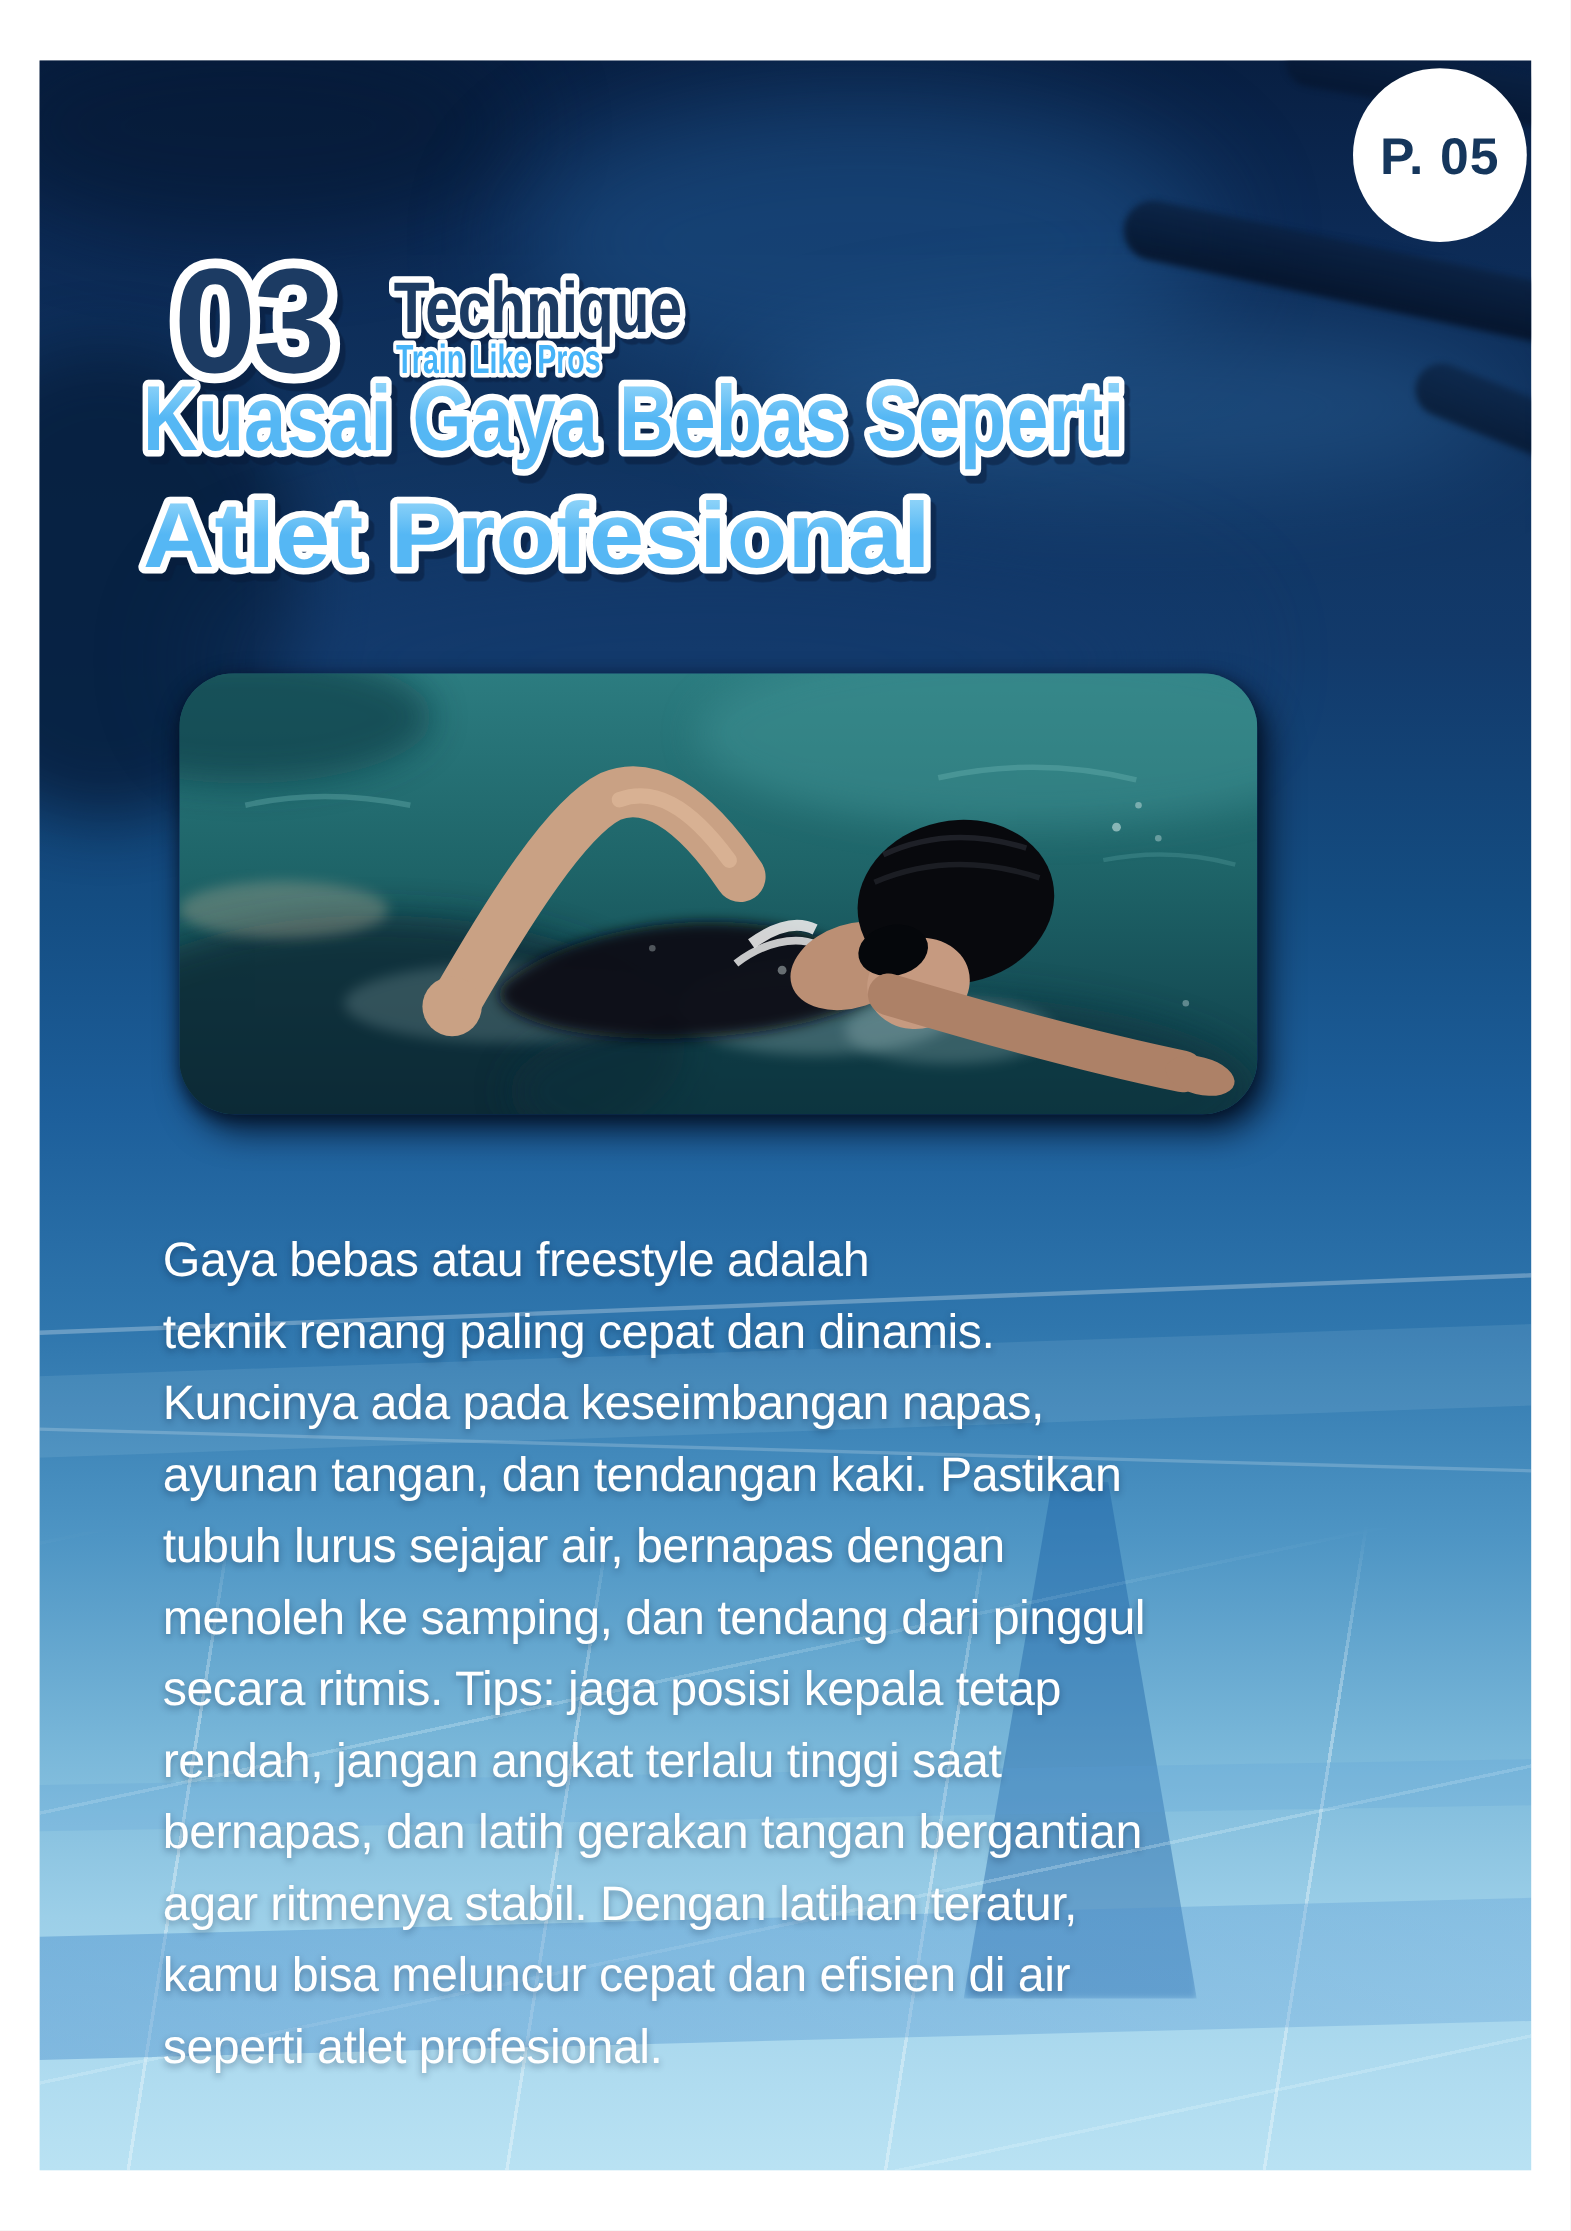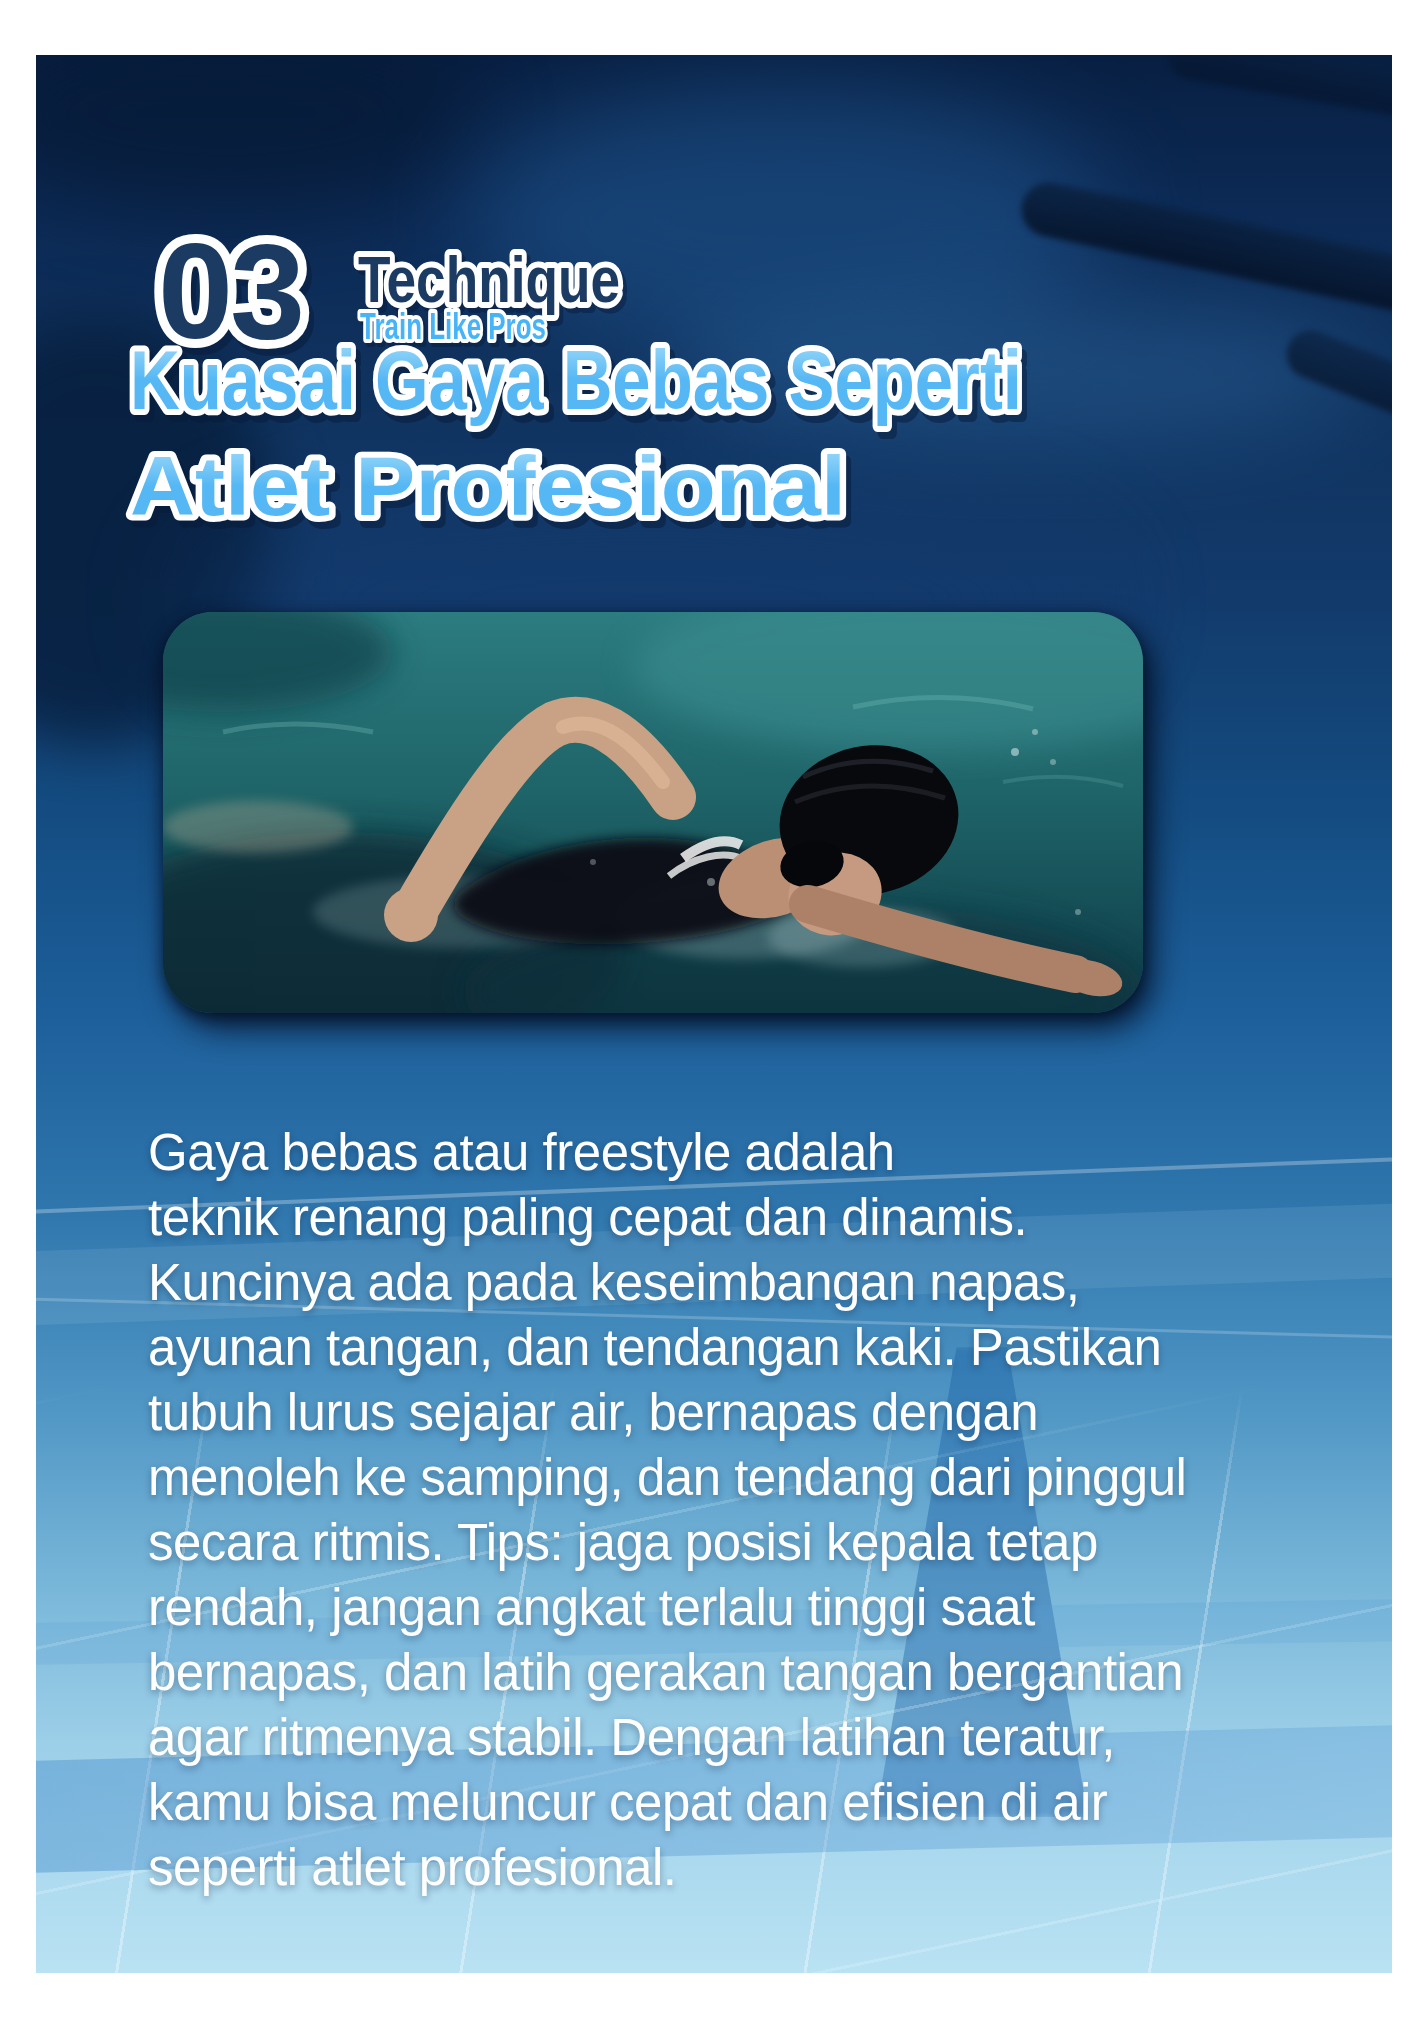--- a/index.html
+++ b/index.html
@@ -53,21 +53,21 @@
   .t-title{fill:url(#titleGrad);}
   .shadow-big{filter:drop-shadow(5px 7px 0 rgba(8,25,55,.50));}
   .shadow-mid{filter:drop-shadow(4px 5px 0 rgba(8,25,55,.45));}
   .shadow-sm{filter:drop-shadow(3px 4px 0 rgba(8,25,55,.40));}
   
   .photo{position:absolute;left:127px;top:557px;width:980px;height:401px;border-radius:50px;
          overflow:hidden;box-shadow:10px 16px 30px rgba(2,10,25,.75), 0 4px 14px rgba(2,10,25,.6);}
   .photo svg{display:block;}
   
   .body-text{position:absolute;left:112px;top:1014px;width:1180px;
-             color:var(--body-text,#ffffff);font-size:51px;line-height:65px;letter-spacing:-.5px;
+             color:var(--body-text,#ffffff);font-size:44px;line-height:65px;letter-spacing:-.5px;
              white-space:pre-line;text-shadow:0 3px 7px rgba(8,30,60,.38);}
 </style>
 </head>
 <body>
 
 <div class="page">
   <div class="canvas">
 
     <div class="blob blob-e"></div>
     <div class="blob blob-a"></div>
@@ -78,20 +78,23 @@
     <div class="rope rope-a"></div>
     <div class="rope rope-c"></div>
     <div class="lane-band"></div>
     <div class="lane-line lane-1"></div>
     <div class="lane-line lane-2"></div>
     <div class="floor-stripe"></div>
     <div class="tiles"></div>
     <div class="tile-band-2"></div>
     <div class="tile-band"></div>
 
+    <div class="badge">
+      <span>P. 05</span>
+    </div>
 
     <svg class="kicker-svg" viewBox="0 0 860 190">
       <defs>
         <linearGradient id="titleGrad" x1="0" y1="0" x2="0" y2="1">
           <stop offset="0" style="stop-color:var(--title-blue-light,#a8e0fb)"></stop>
           <stop offset="0.5" style="stop-color:var(--title-blue,#55b7f4)"></stop>
           <stop offset="1" style="stop-color:var(--title-blue,#55b7f4)"></stop>
         </linearGradient>
       </defs>
       <text class="outlined t-navy shadow-big" x="12" y="165" font-size="135" stroke-width="18" letter-spacing="-3">03</text>

